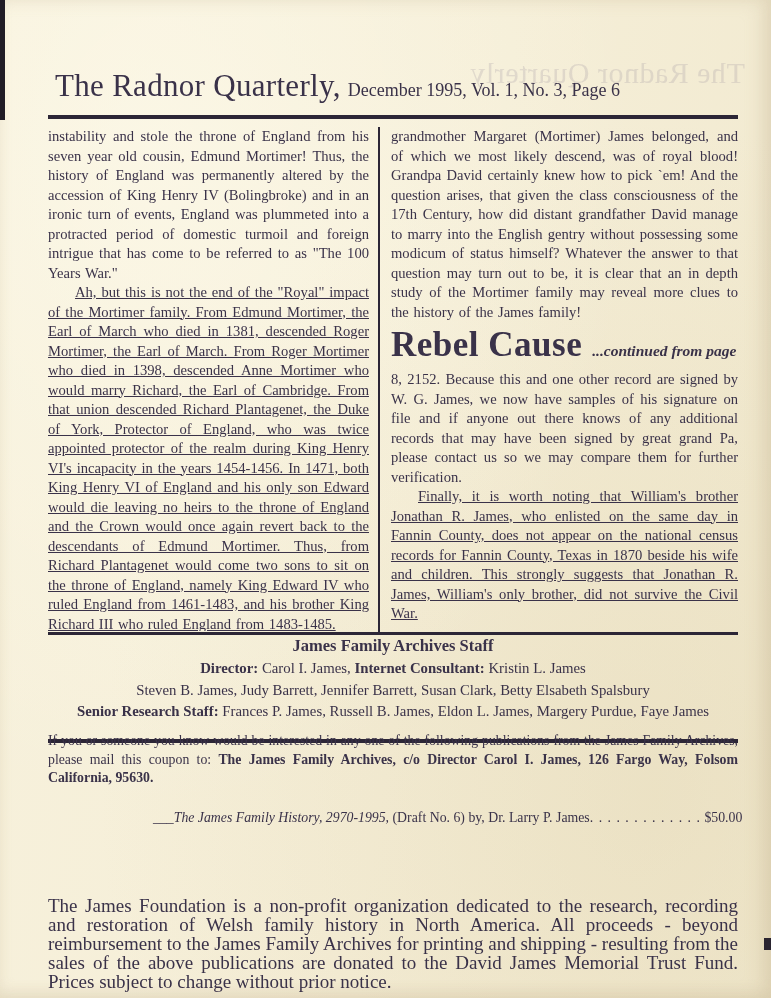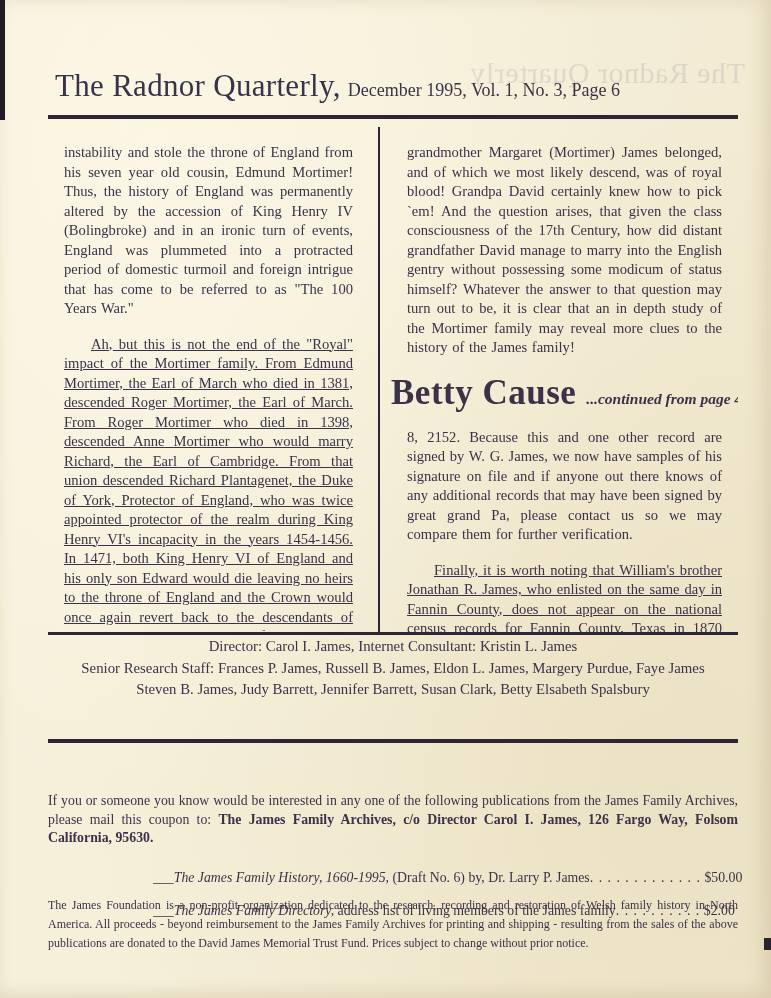--- a/index.html
+++ b/index.html
@@ -28,39 +28,39 @@
   .rule { position:absolute; left:48px; width:690px; background:#2c2636; }
   .rule.r1 { top:115px; height:4px; }
   .rule.r2 { top:632px; height:3px; }
   .rule.r3 { top:739px; height:4px; }
 
   .columns { position:absolute; left:48px; top:127px; width:690px; height:504px; display:flex; }
   .col { overflow:hidden; }
   .col-left  { width:321px; height:504px; }
   .divider { width:2px; height:506px; background:#2c2636; margin-left:9px; }
   .col-right { width:347px; height:506px; margin-left:11px; }
-  .col p { margin:16px; font-size:14.6px; line-height:19.5px; text-align:justify; word-spacing:1px; }
+  .col p { margin:0; font-size:14.6px; line-height:19.5px; text-align:justify; word-spacing:1px; }
   .col p.indent { text-indent:27px;text-decoration:underline; }
   .rebel { margin:4px 0 6px 0; white-space:nowrap; }
   .rebel-head { font-size:35px; line-height:38px; letter-spacing:0.5px; }
   .rebel-cont { font-style:italic; font-size:15.5px; margin-left:10px; }
 
   .staff { position:absolute; left:48px; top:636px; width:690px; text-align:center; }
   .staff h3 { margin:0 0 2px 0; font-size:16.5px; font-weight:bold; }
   .staff p { margin:0; font-size:14.8px; line-height:21.5px; }
-  .staff b { font-weight:normal; }
+  .staff b { font-weight:bold; }
 
-  .coupon { position:absolute; left:48px; top:792px; width:690px; }
+  .coupon { position:absolute; left:48px; top:732px; width:690px; }
   .coupon .intro { margin:0; font-size:13.8px; line-height:18.5px; text-align:justify; }
   .coupon .items { margin-top:22px; }
   .coupon .item { margin:0 0 17px 0; padding-left:105px; font-size:13.8px; line-height:16px; white-space:nowrap; }
   .coupon .item i { font-style:italic; }
   .coupon .dots { letter-spacing:1px; }
 
-  .footer { position:absolute; left:48px; top:896px; width:690px; margin:0; font-size:12px; line-height:19px; text-align:justify; }
+  .footer { position:absolute; left:48px; top:896px; width:690px; margin:0; font-size:19px; line-height:19px; text-align:justify; }
 </style>
 </head>
 <body>
 
 <div class="page">
 
   <div class="edge-left"></div>
   <div class="edge-tick"></div>
 
   <div class="ghost-title">The Radnor Quarterly</div>
@@ -75,40 +75,40 @@
   <div class="columns">
     <div class="col col-left">
       <p>instability and stole the throne of England from his seven year old cousin, Edmund Mortimer!  Thus, the history of England was permanently altered by the accession of King Henry IV (Bolingbroke) and in an ironic turn of events, England was plummeted into a protracted period of domestic turmoil and foreign intrigue that has come to be referred to as "The 100 Years War."</p>
       <p class="indent">Ah, but this is not the end of the "Royal" impact of the Mortimer family.  From Edmund Mortimer, the Earl of March who died in 1381, descended Roger Mortimer, the Earl of March.  From Roger Mortimer who died in 1398, descended Anne Mortimer who would marry Richard, the Earl of Cambridge.  From that union descended Richard Plantagenet, the Duke of York, Protector of England, who was twice appointed protector of the realm during King Henry VI's incapacity in the years 1454-1456.  In 1471, both King Henry VI of England and his only son Edward would die leaving no heirs to the throne of England and the Crown would once again revert back to the descendants of Edmund Mortimer.  Thus, from Richard Plantagenet would come two sons to sit on the throne of England, namely King Edward IV who ruled England from 1461-1483, and his brother King Richard III who ruled England from 1483-1485.</p>
 
     </div>
     <div class="divider"></div>
     <div class="col col-right">
       <p>grandmother Margaret (Mortimer) James belonged, and of which we most likely descend, was of royal blood!  Grandpa David certainly knew how to pick `em!  And the question arises, that given the class consciousness of the 17th Century, how did distant grandfather David manage to marry into the English gentry without possessing some modicum of status himself?  Whatever the answer to that question may turn out to be, it is clear that an in depth study of the Mortimer family may reveal more clues to the history of the James family!</p>
       <h2 class="rebel">
-        <span class="rebel-head">Betty Cause</span><span class="rebel-cont">...continued from page 4</span>
+        <span class="rebel-head">Rebel Cause</span><span class="rebel-cont">...continued from page 4</span>
       </h2>
       <p>8, 2152.  Because this and one other record are signed by W. G. James, we now have samples of his signature on file and if anyone out there knows of any additional records that may have been signed by great grand Pa, please contact us so we may compare them for further verification.</p>
       <p class="indent">Finally, it is worth noting that William's brother Jonathan R. James, who enlisted on the same day in Fannin County, does not appear on the national census records for Fannin County, Texas in 1870 beside his wife and children.  This strongly suggests that Jonathan R. James, William's only brother, did not survive the Civil War.</p>
     </div>
   </div>
 
   <div class="rule r2"></div>
 
   <div class="staff">
+    <h3>James Family Archives Staff</h3>
     <p><b>Director:</b><span> Carol I. James,  </span><b>Internet Consultant:</b><span>  Kristin L. James</span></p>
+    <p><span>Steven B. James, Judy Barrett, Jennifer Barrett, Susan Clark, Betty Elsabeth Spalsbury</span></p>
     <p><b>Senior Research Staff:</b><span>  Frances P. James, Russell B. James, Eldon L. James, Margery Purdue, Faye James</span></p>
-    <p><span>Steven B. James, Judy Barrett, Jennifer Barrett, Susan Clark, Betty Elsabeth Spalsbury</span></p>
   </div>
 
   <div class="rule r3"></div>
 
   <div class="coupon">
     <p class="intro"><span>If you or someone you know would be interested in any one of the following publications from the James Family Archives, please mail this coupon to: </span><b>The James Family Archives, c/o Director Carol I. James, 126 Fargo Way, Folsom California,  95630.</b></p>
     <div class="items">
-      <p class="item"><span>___</span><i>The James Family History, 1660-1995,</i><span> (Draft No. 6) by, Dr. Larry P. James</span><span class="dots">. . . . . . . . . . . . .</span><span> $50.00</span></p>
-      <p class="item"><span>___</span><i>The James Family Directory,</i><span> address list of living members of the James family</span><span class="dots">. . . . . . . . . .</span><span> $2.00</span></p>
+      <p class="item"><span>___</span><i>The James Family History, 2970-1995,</i><span> (Draft No. 6) by, Dr. Larry P. James</span><span class="dots">. . . . . . . . . . . . .</span><span> $50.00</span></p>
     </div>
   </div>
 
   <p class="footer">The James Foundation is a non-profit organization dedicated to the research, recording and restoration of Welsh family history in North America.  All proceeds - beyond reimbursement to the James Family Archives for printing and shipping - resulting from the sales of the above publications are donated to the David James Memorial Trust Fund.  Prices subject to change without prior notice.</p>
 
 </div>
 
 </body></html>

